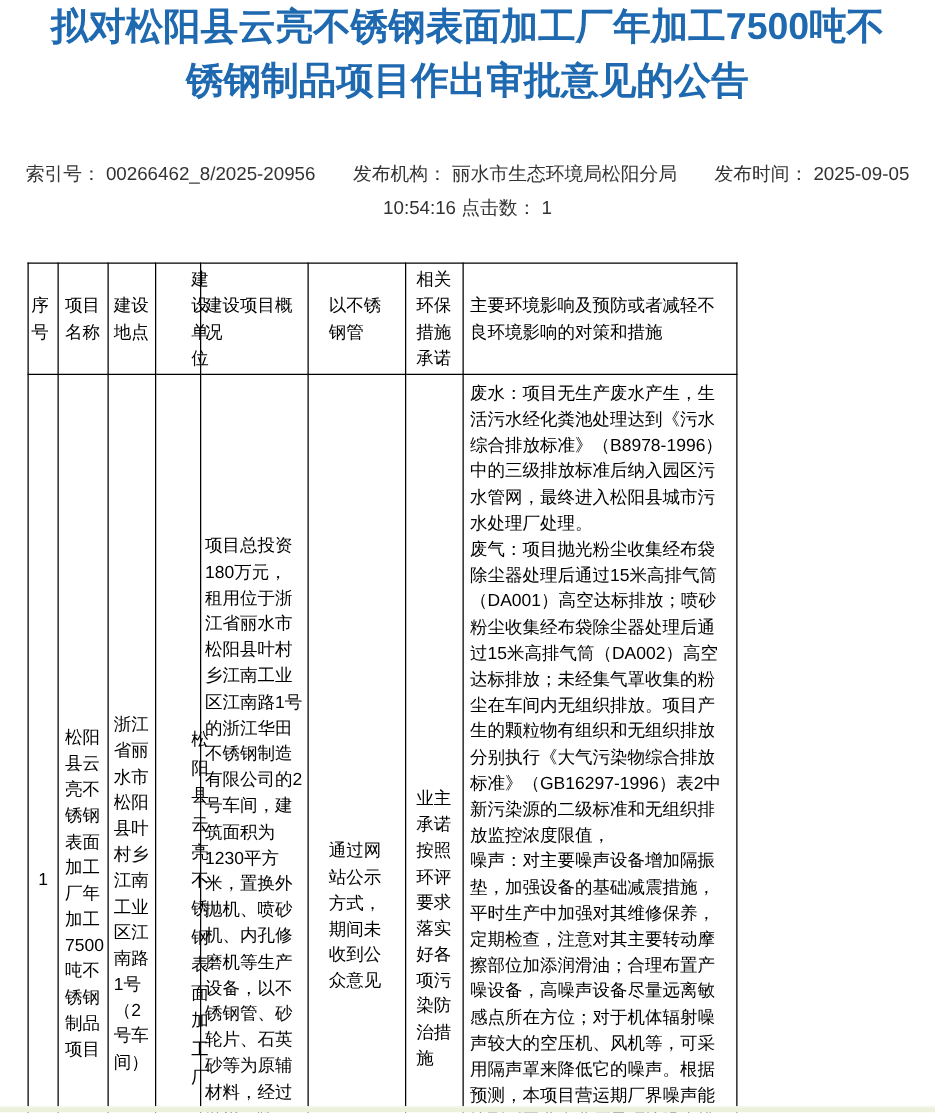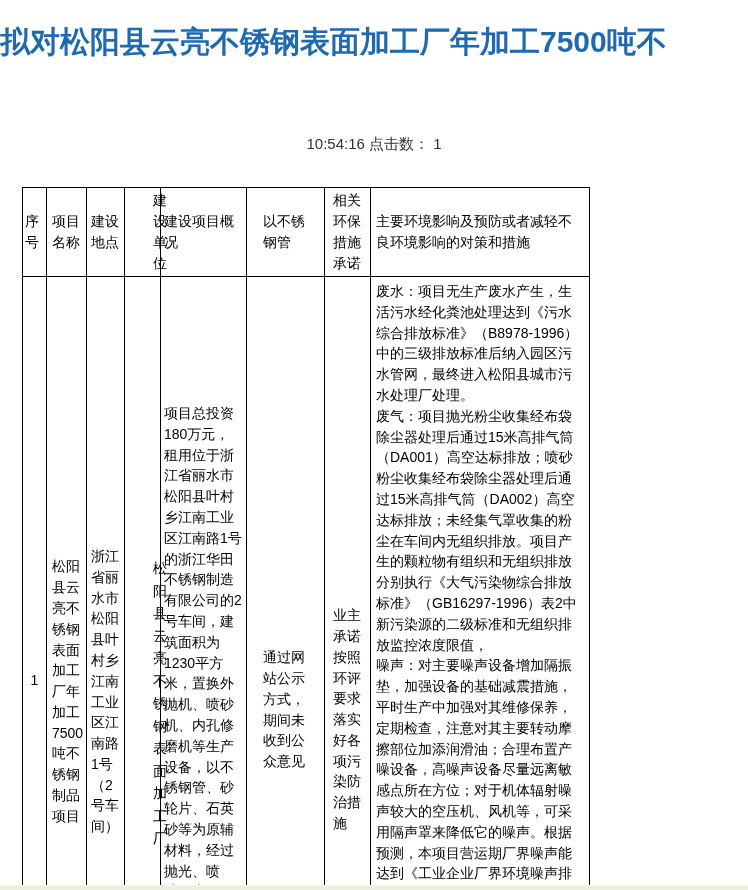--- a/index.html
+++ b/index.html
@@ -6,22 +6,21 @@
   html, body {
     width: 748px; height: 890px;
     overflow: hidden;
     background: #ffffff;
     font-family: "Liberation Sans", "DejaVu Sans", sans-serif;
     color: #000;
   }
   .page { position: relative; width: 748px; height: 890px; overflow: hidden; }
 
   .title {
-    margin-top: 20px;
-    text-align: left;
+    text-align: center;
     color: #1e69af;
     font-size: 30px;
     font-weight: bold;
     line-height: 43px;
     letter-spacing: 0px;
   }
 
   .meta {
     margin-top: 40px;
     text-align: center;
@@ -77,24 +76,25 @@
     z-index: 5;
   }
 </style>
 </head>
 <body>
 
 <div class="page">
 
   <h1 class="title">
     <span>拟对松阳县云亮不锈钢表面加工厂年加工7500吨不</span><br>
+    <span>锈钢制品项目作出审批意见的公告</span>
   </h1>
 
   <div class="meta">
-    <br>
+    <span>索引号：  00266462_8/2025-20956　　发布机构：  丽水市生态环境局松阳分局　　发布时间：  2025-09-05</span><br>
     <span>10:54:16  点击数：  1</span>
   </div>
 
   <table class="announce">
     <colgroup>
       <col style="width:24px">
         <col style="width:40px">
         <col style="width:38px">
         <col style="width:36px">
       <col style="width:86px">

